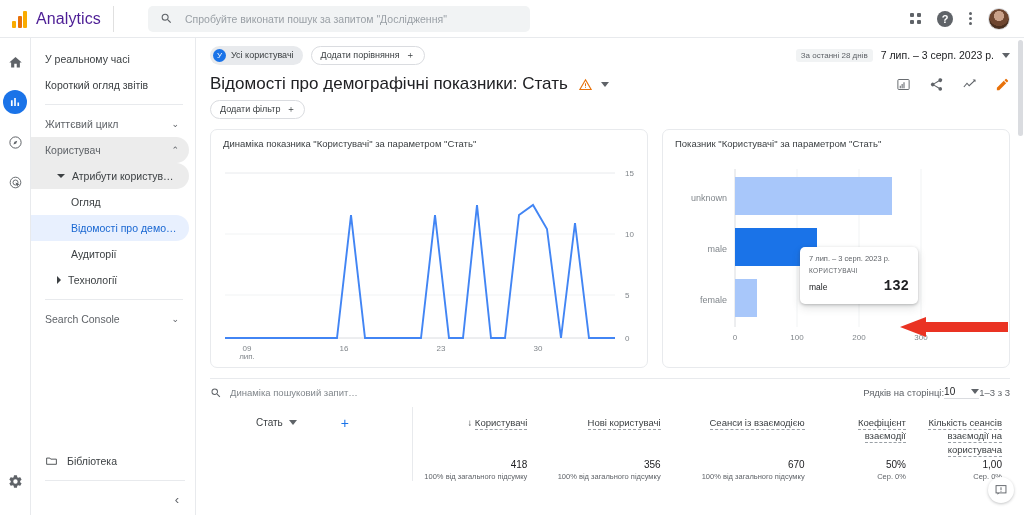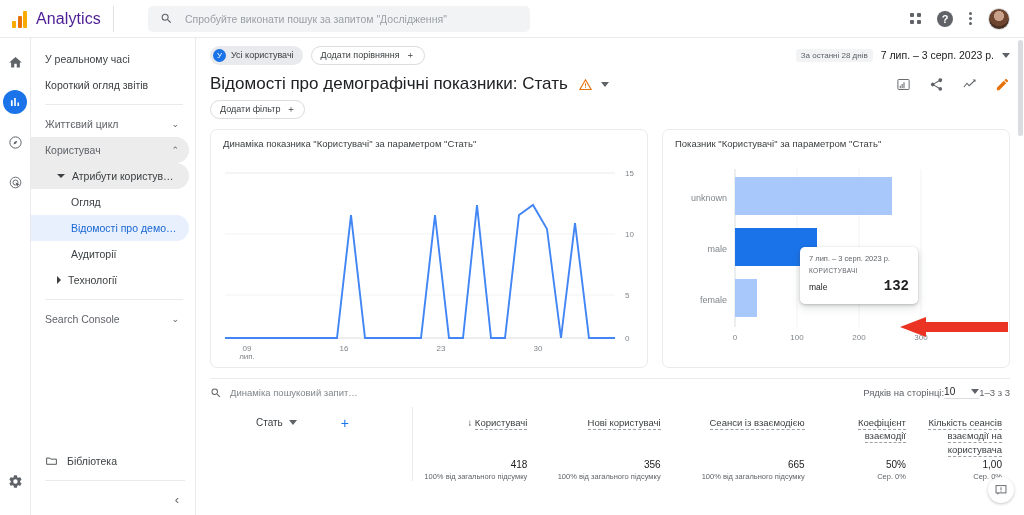--- a/index.html
+++ b/index.html
@@ -437,21 +437,21 @@
           <td class="hdr-sep" style="border-left:none"></td>
           <td class="hdr-sep">
             <span>418</span>
             <span class="sub">100% від загального підсумку</span>
           </td>
           <td>
             <span>356</span>
             <span class="sub">100% від загального підсумку</span>
           </td>
           <td>
-            <span>665</span>
+            <span>670</span>
             <span class="sub">100% від загального підсумку</span>
           </td>
           <td>
             <span>50%</span>
             <span class="sub">Сер. 0%</span>
           </td>
           <td>
             <span>1,00</span>
             <span class="sub">Сер. 0%</span>
           </td>

